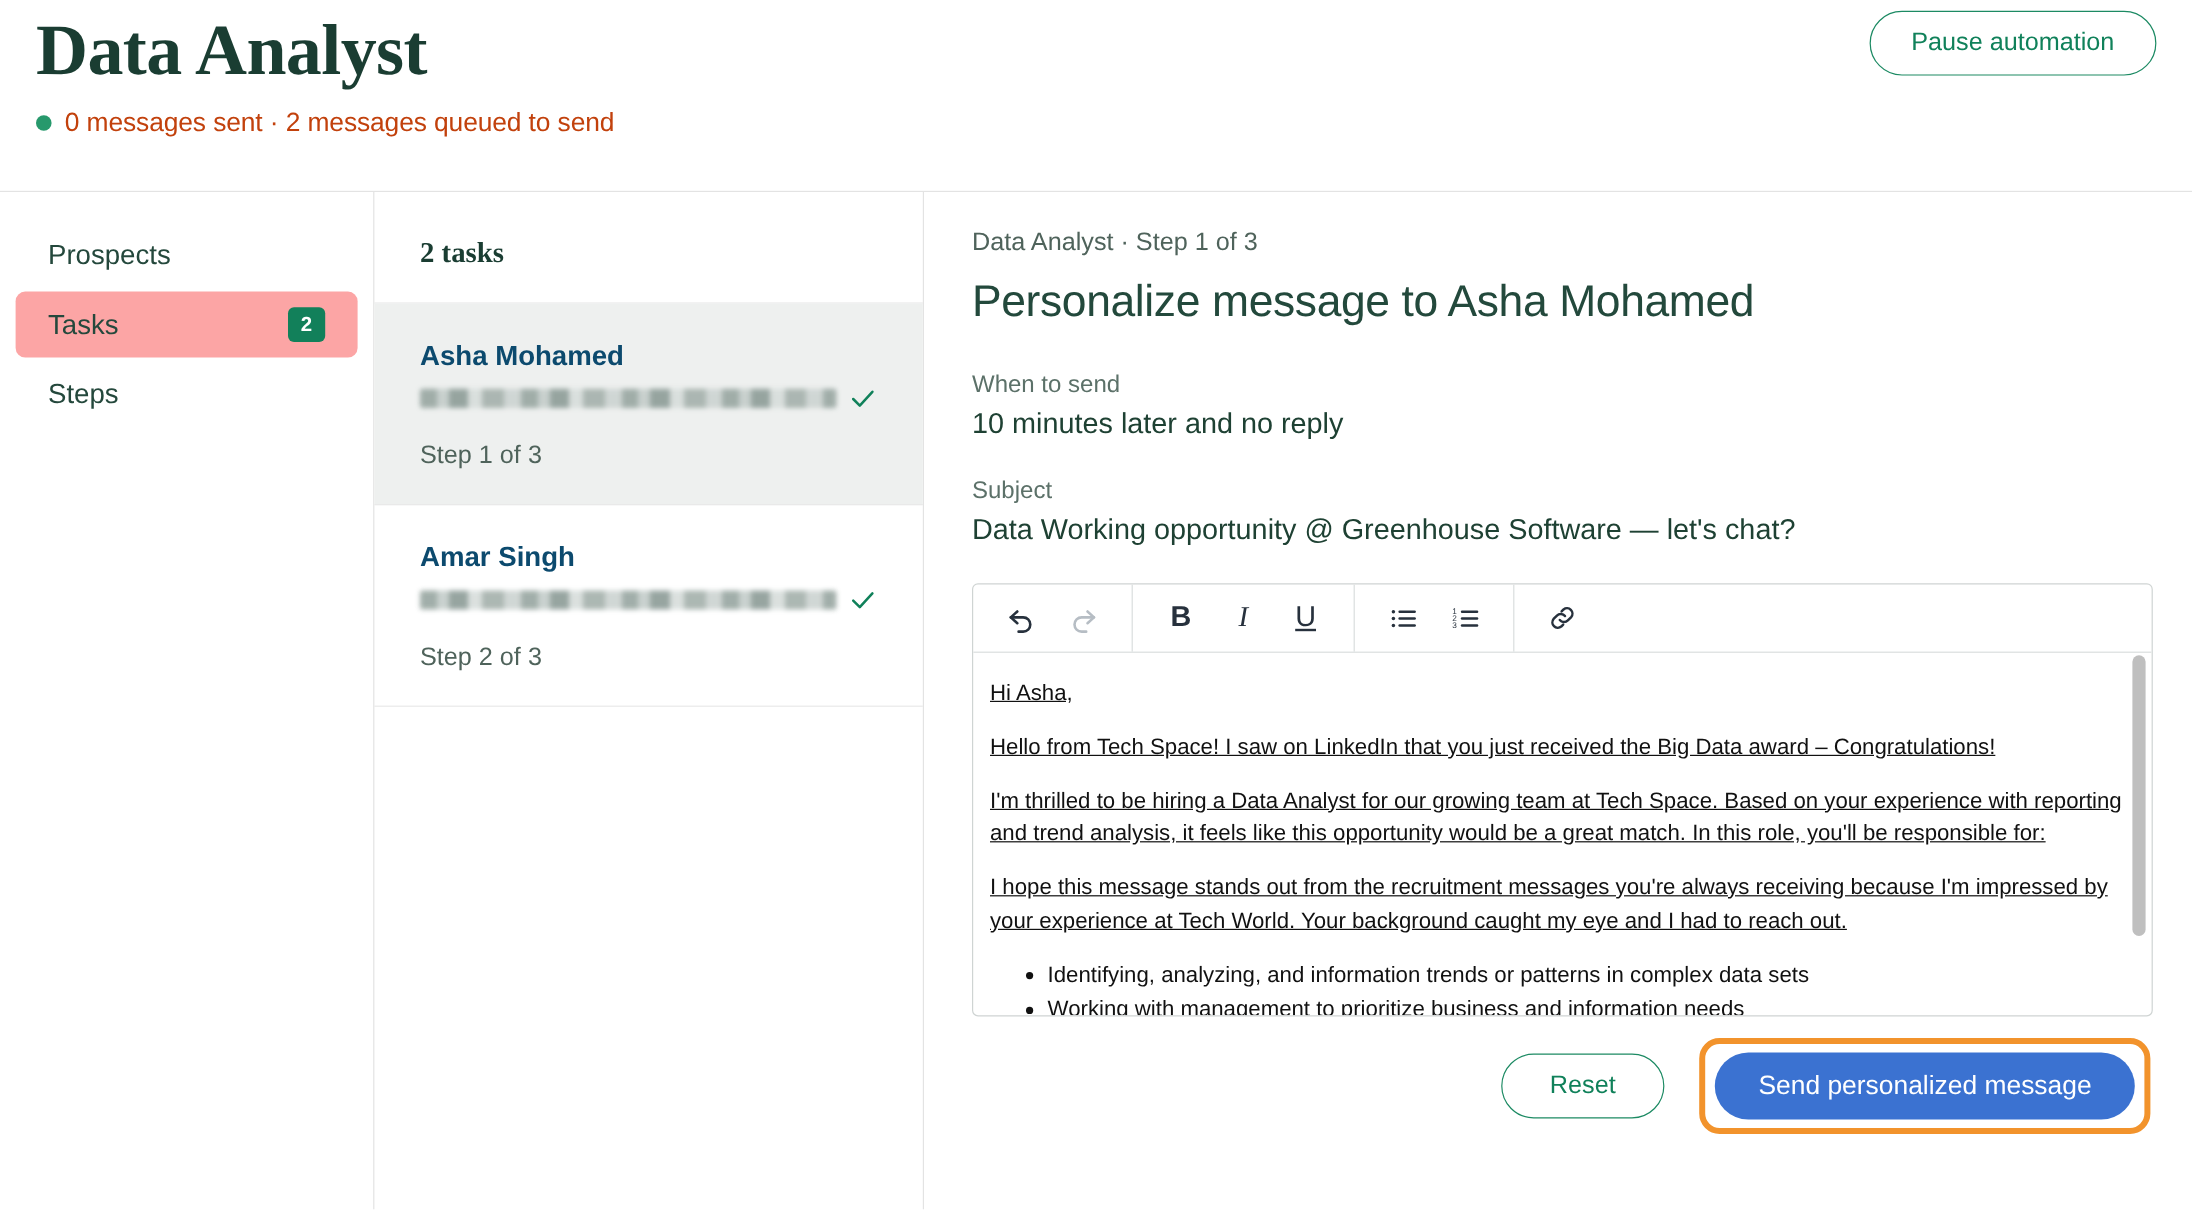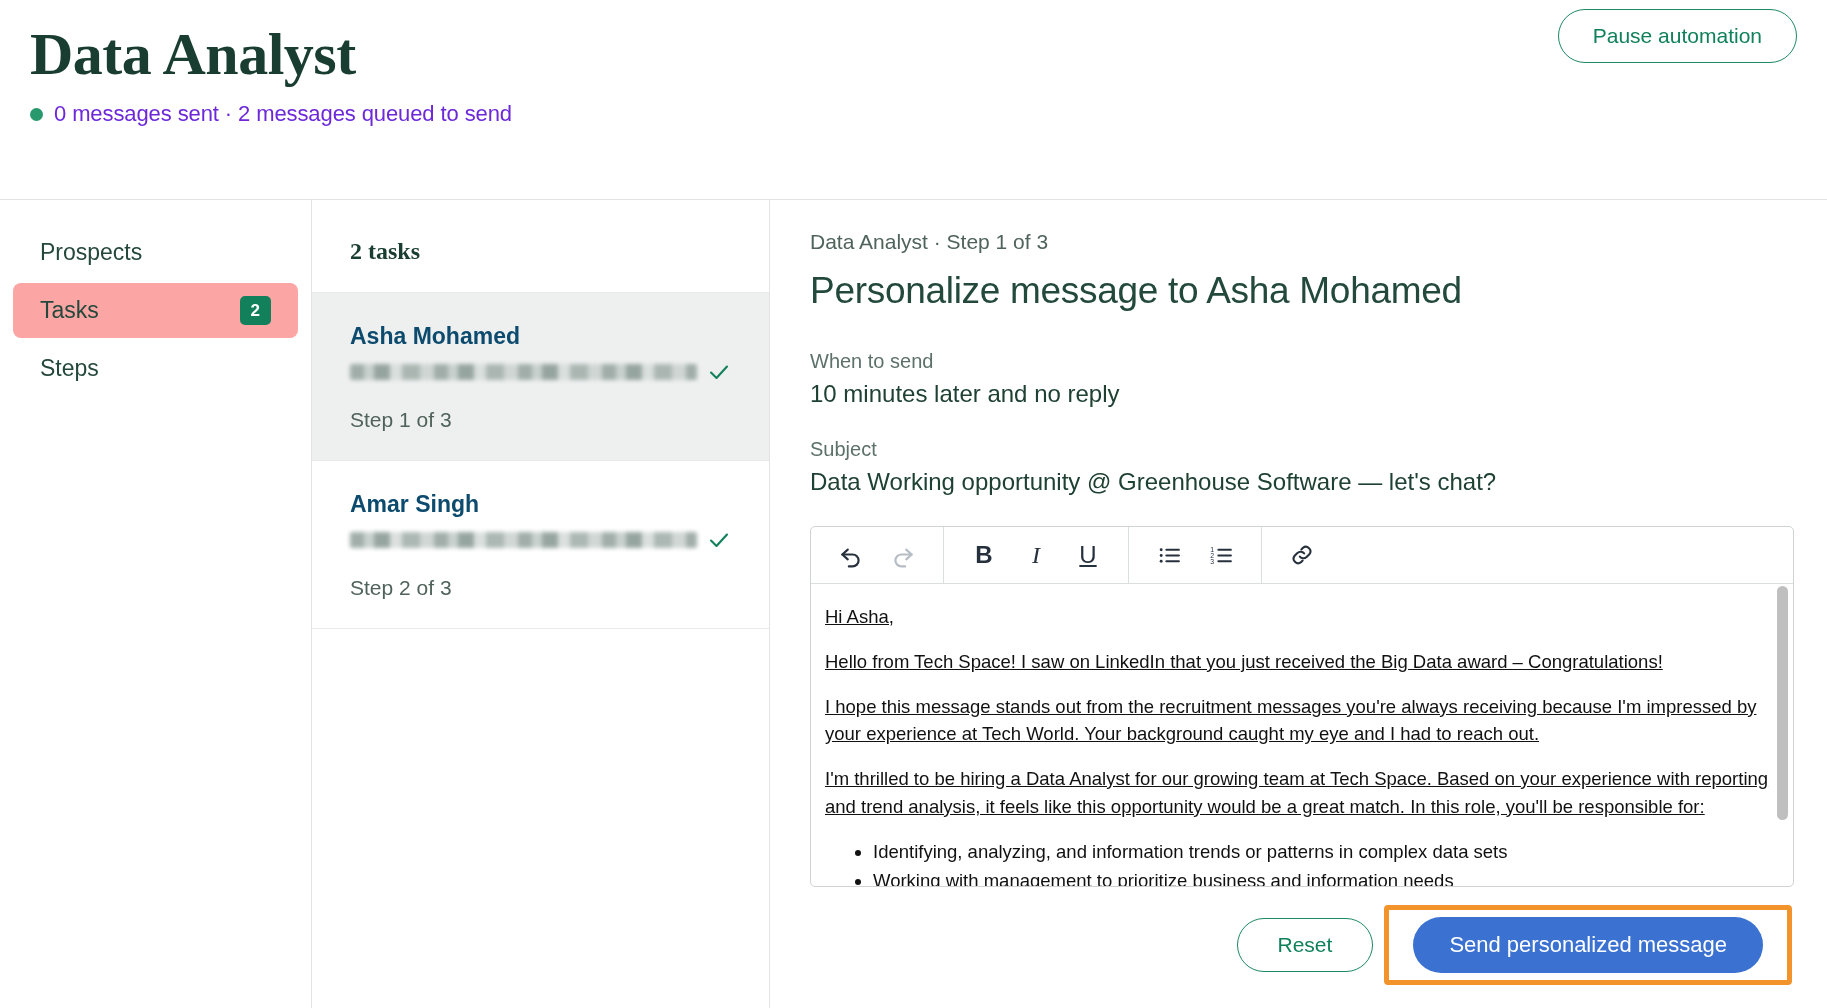--- a/index.html
+++ b/index.html
@@ -7,23 +7,23 @@
     margin: 0; padding: 0;
     width: 1827px; height: 1008px;
     background: #ffffff;
     font-family: "Liberation Sans", sans-serif;
     overflow: hidden;
   }
 
   
   .header {
     position: relative;
-    height: 200px;
+    height: 160px;
     border-bottom: 1px solid #e3e3e3;
-    padding: 12px 30px;
+    padding: 0 30px;
   }
   .page-title {
     font-family: "Liberation Serif", serif;
     font-size: 60px;
     font-weight: 700;
     color: #1a3d32;
     letter-spacing: -0.5px;
     margin: 0;
     padding-top: 8px;
     line-height: 1.15;
@@ -35,21 +35,21 @@
     margin-top: 12px;
   }
   .status-dot {
     width: 13px; height: 13px;
     border-radius: 50%;
     background: #27996c;
     flex: none;
   }
   .status-text {
     font-size: 22px;
-    color: #6d28d9;
+    color: #c2410c;
     letter-spacing: -0.1px;
   }
   .pause-btn {
     position: absolute;
     top: 9px; right: 30px;
     padding: 14px 34px;
     border: 1.5px solid #1c8a63;
     border-radius: 30px;
     background: #ffffff;
     color: #10815a;
@@ -254,23 +254,23 @@
     border: 1.5px solid #1c8a63;
     border-radius: 30px;
     background: #ffffff;
     color: #10815a;
     font-size: 21px;
     font-family: "Liberation Sans", sans-serif;
     cursor: pointer;
   }
   .send-wrap {
     border: 5px solid #f2932c;
-    border-radius: 4px;
-    padding: 7px 24px;
-    margin-left: 11px;
+    border-radius: 17px;
+    padding: 7px 8px;
+    margin-left: 29px;
   }
   .send-btn {
     padding: 15px 36px;
     border: none;
     border-radius: 30px;
     background: #3b72d1;
     color: #ffffff;
     font-size: 22px;
     font-family: "Liberation Sans", sans-serif;
     cursor: pointer;
@@ -389,22 +389,22 @@
                 <path d="M10 13.5a4.2 4.2 0 0 0 6.2.4l2.6-2.6a4.2 4.2 0 0 0-5.9-5.9l-1.5 1.5"></path>
                 <path d="M14 10.5a4.2 4.2 0 0 0-6.2-.4l-2.6 2.6a4.2 4.2 0 0 0 5.9 5.9l1.5-1.5"></path>
               </svg>
           </button>
         </div>
       </div>
 
       <div class="editor-body">
         <p>Hi Asha,</p>
         <p>Hello from Tech Space! I saw on LinkedIn that you just received the Big Data award – Congratulations!</p>
+        <p>I'm thrilled to be hiring a Data Analyst for our growing team at Tech Space. Based on your experience with reporting and trend analysis, it feels like this opportunity would be a great match. In this role, you'll be responsible for:</p>
         <p>I hope this message stands out from the recruitment messages you're always receiving because I'm impressed by your experience at Tech World. Your background caught my eye and I had to reach out.</p>
-        <p>I'm thrilled to be hiring a Data Analyst for our growing team at Tech Space. Based on your experience with reporting and trend analysis, it feels like this opportunity would be a great match. In this role, you'll be responsible for:</p>
         <ul>
           <li>Identifying, analyzing, and information trends or patterns in complex data sets</li>
           <li>Working with management to prioritize business and information needs</li>
 
         </ul>
         <div class="scrollbar-track">
           <div class="scrollbar-thumb"></div>
         </div>
       </div>
     </div>

